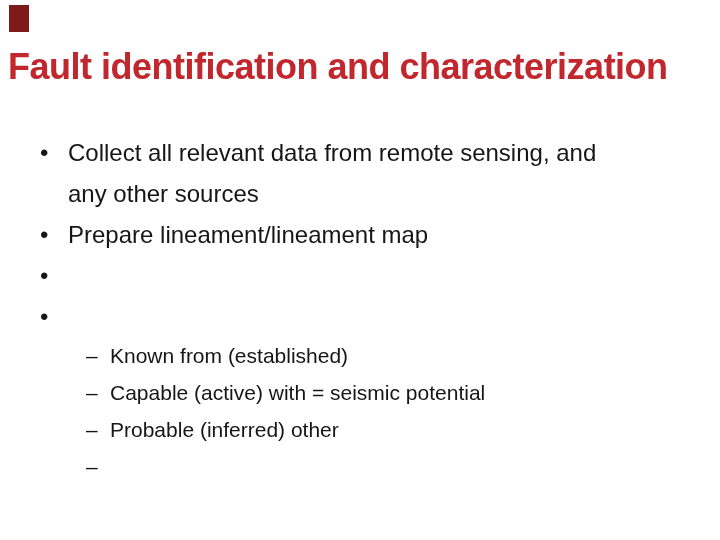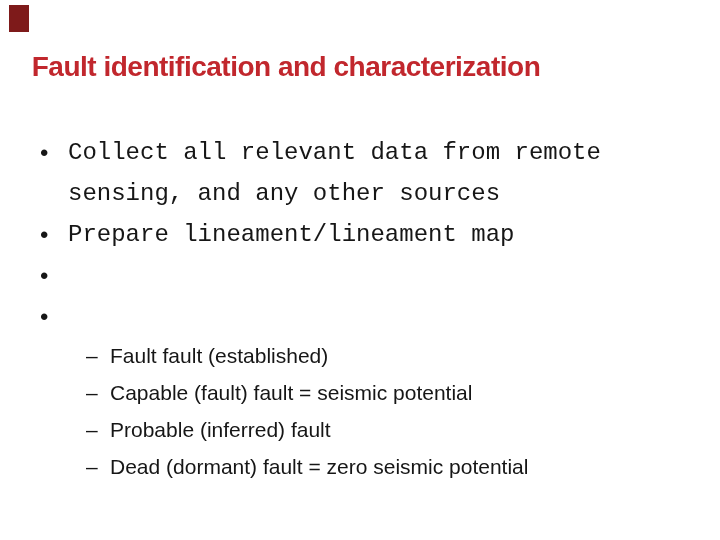--- a/index.html
+++ b/index.html
@@ -20,24 +20,24 @@
     position: absolute;
     left: 9px;
     top: 5px;
     width: 20px;
     height: 27px;
     background: #7e1a1a;
   }
   .slide-title {
     position: absolute;
     top: 50px;
-    left: 0;
+    left: 8px;
     width: 572px;
     text-align: center;
-    font-size: 28px;
+    font-size: 36px;
     font-weight: 700;
     letter-spacing: -0.5px;
     color: #c1272d;
     line-height: 34px;
     white-space: nowrap;
   }
   .content {
     position: absolute;
     left: 40px;
     top: 132px;
@@ -56,21 +56,20 @@
     color: #161616;
   }
   ul.main-list .marker {
     flex: 0 0 28px;
     font-size: 24px;
     line-height: 41px;
     color: #161616;
   }
   ul.main-list .txt {
     max-width: 570px;
-    font-family: Liberation Mono, monospace;
   }
   ul.sub-list {
     margin-left: 46px;
   }
   ul.sub-list > li {
     display: flex;
     align-items: flex-start;
     font-size: 21px;
     line-height: 37px;
     color: #161616;
@@ -109,31 +108,30 @@
         <span class="marker">•</span>
       </li>
       <li>
         <span class="marker">•</span>
       </li>
     </ul>
 
     <ul class="sub-list">
       <li>
         <span class="marker">–</span>
-        <span class="txt">Fault fault (established)</span>
+        <span class="txt">Known from (established)</span>
       </li>
       <li>
         <span class="marker">–</span>
-        <span class="txt">Capable (fault) fault = seismic potential</span>
+        <span class="txt">Capable (active) with = seismic potential</span>
       </li>
       <li>
         <span class="marker">–</span>
-        <span class="txt">Probable (inferred) fault</span>
+        <span class="txt">Probable (inferred) other</span>
       </li>
       <li>
         <span class="marker">–</span>
-        <span class="txt">Dead (dormant) fault = zero seismic potential</span>
       </li>
     </ul>
 
   </div>
 
 </div>
 
 </body></html>

